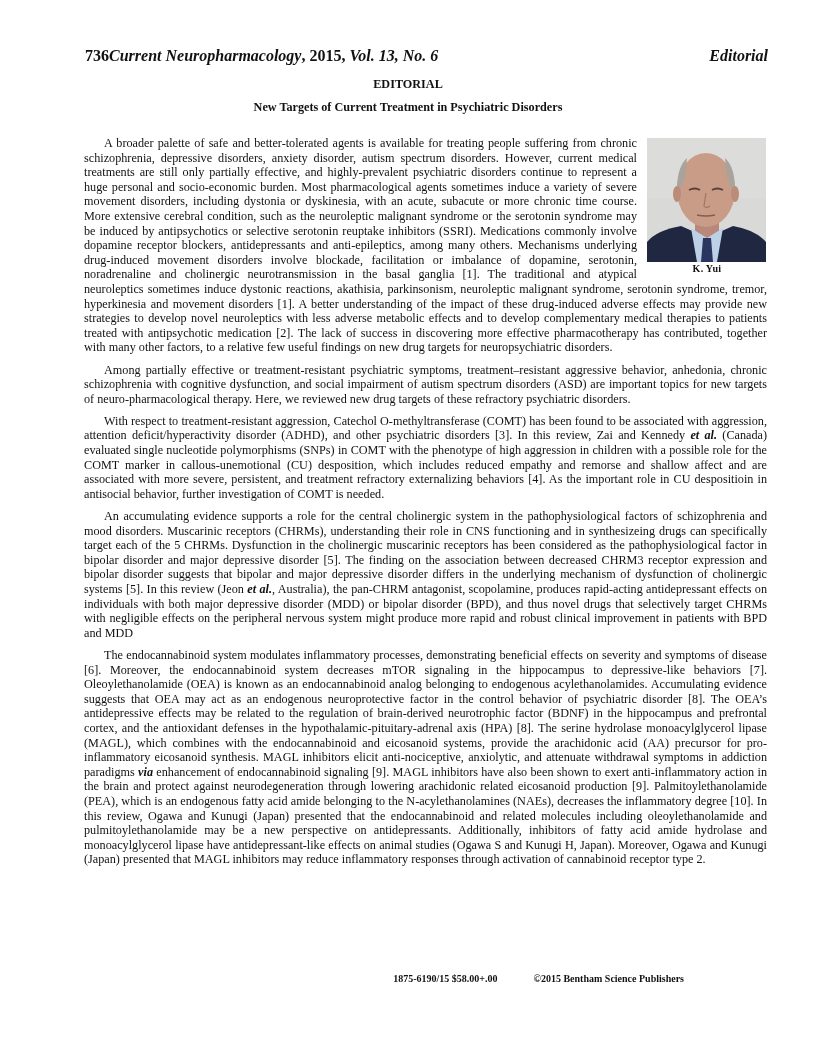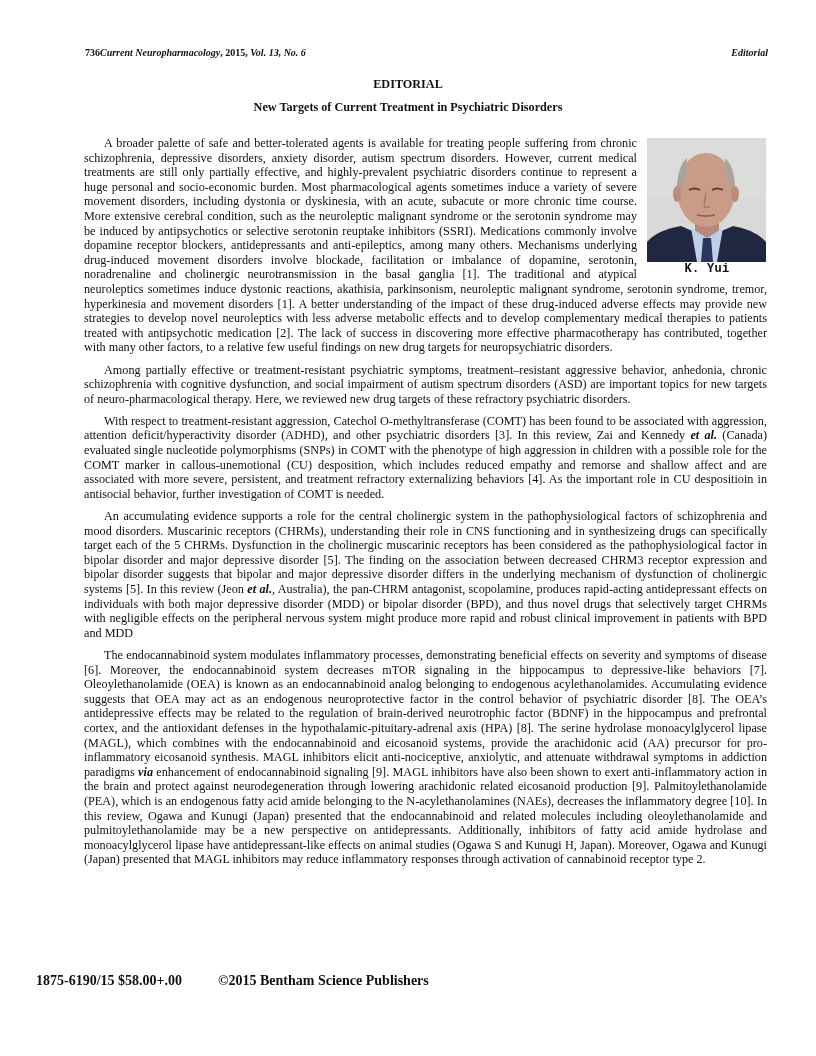--- a/index.html
+++ b/index.html
@@ -14,21 +14,21 @@
       overflow: hidden;
       font-family: "Liberation Serif", "DejaVu Serif", serif;
       color: #111111;
     }
     .running-header {
       position: absolute;
       left: 85px;
       right: 48px;
       top: 47px;
       height: 14px;
-      font-size: 10px;
+      font-size: 16px;
       font-weight: bold;
       display: flex;
       justify-content: space-between;
       align-items: baseline;
     }
     .running-header .left span { margin-right: 0; }
     .running-header .page-num { margin-right: 9px; }
     .running-header .journal { font-style: italic; }
     .running-header .section-label { font-style: italic; }
 
@@ -73,34 +73,34 @@
       text-align: center;
     }
     .photo {
       width: 119px;
       height: 124px;
       background: #d6d6d6;
       position: relative;
       overflow: hidden;
     }
     .caption {
-      font-size: 12px;
+      font-size: 10px;
       font-weight: bold;
       line-height: 14px;
-      font-family: Liberation Mono, monospace;
+      font-family: Liberation Serif, serif;
       letter-spacing: 0.3px;
     }
 
     .footer-line {
       position: absolute;
       left: 0;
       width: 684px;
       top: 973px;
-      text-align: left;
-      font-size: 14px;
+      text-align: right;
+      font-size: 10px;
       font-weight: bold;
     }
     .footer-line span { display: inline-block; }
     .footer-line .issn { margin-right: 36px; margin-left: 36px; }
     .body-text em { font-style: italic; font-weight: bold; }
   </style>
 </head>
 <body>
 
 <div class="running-header">

